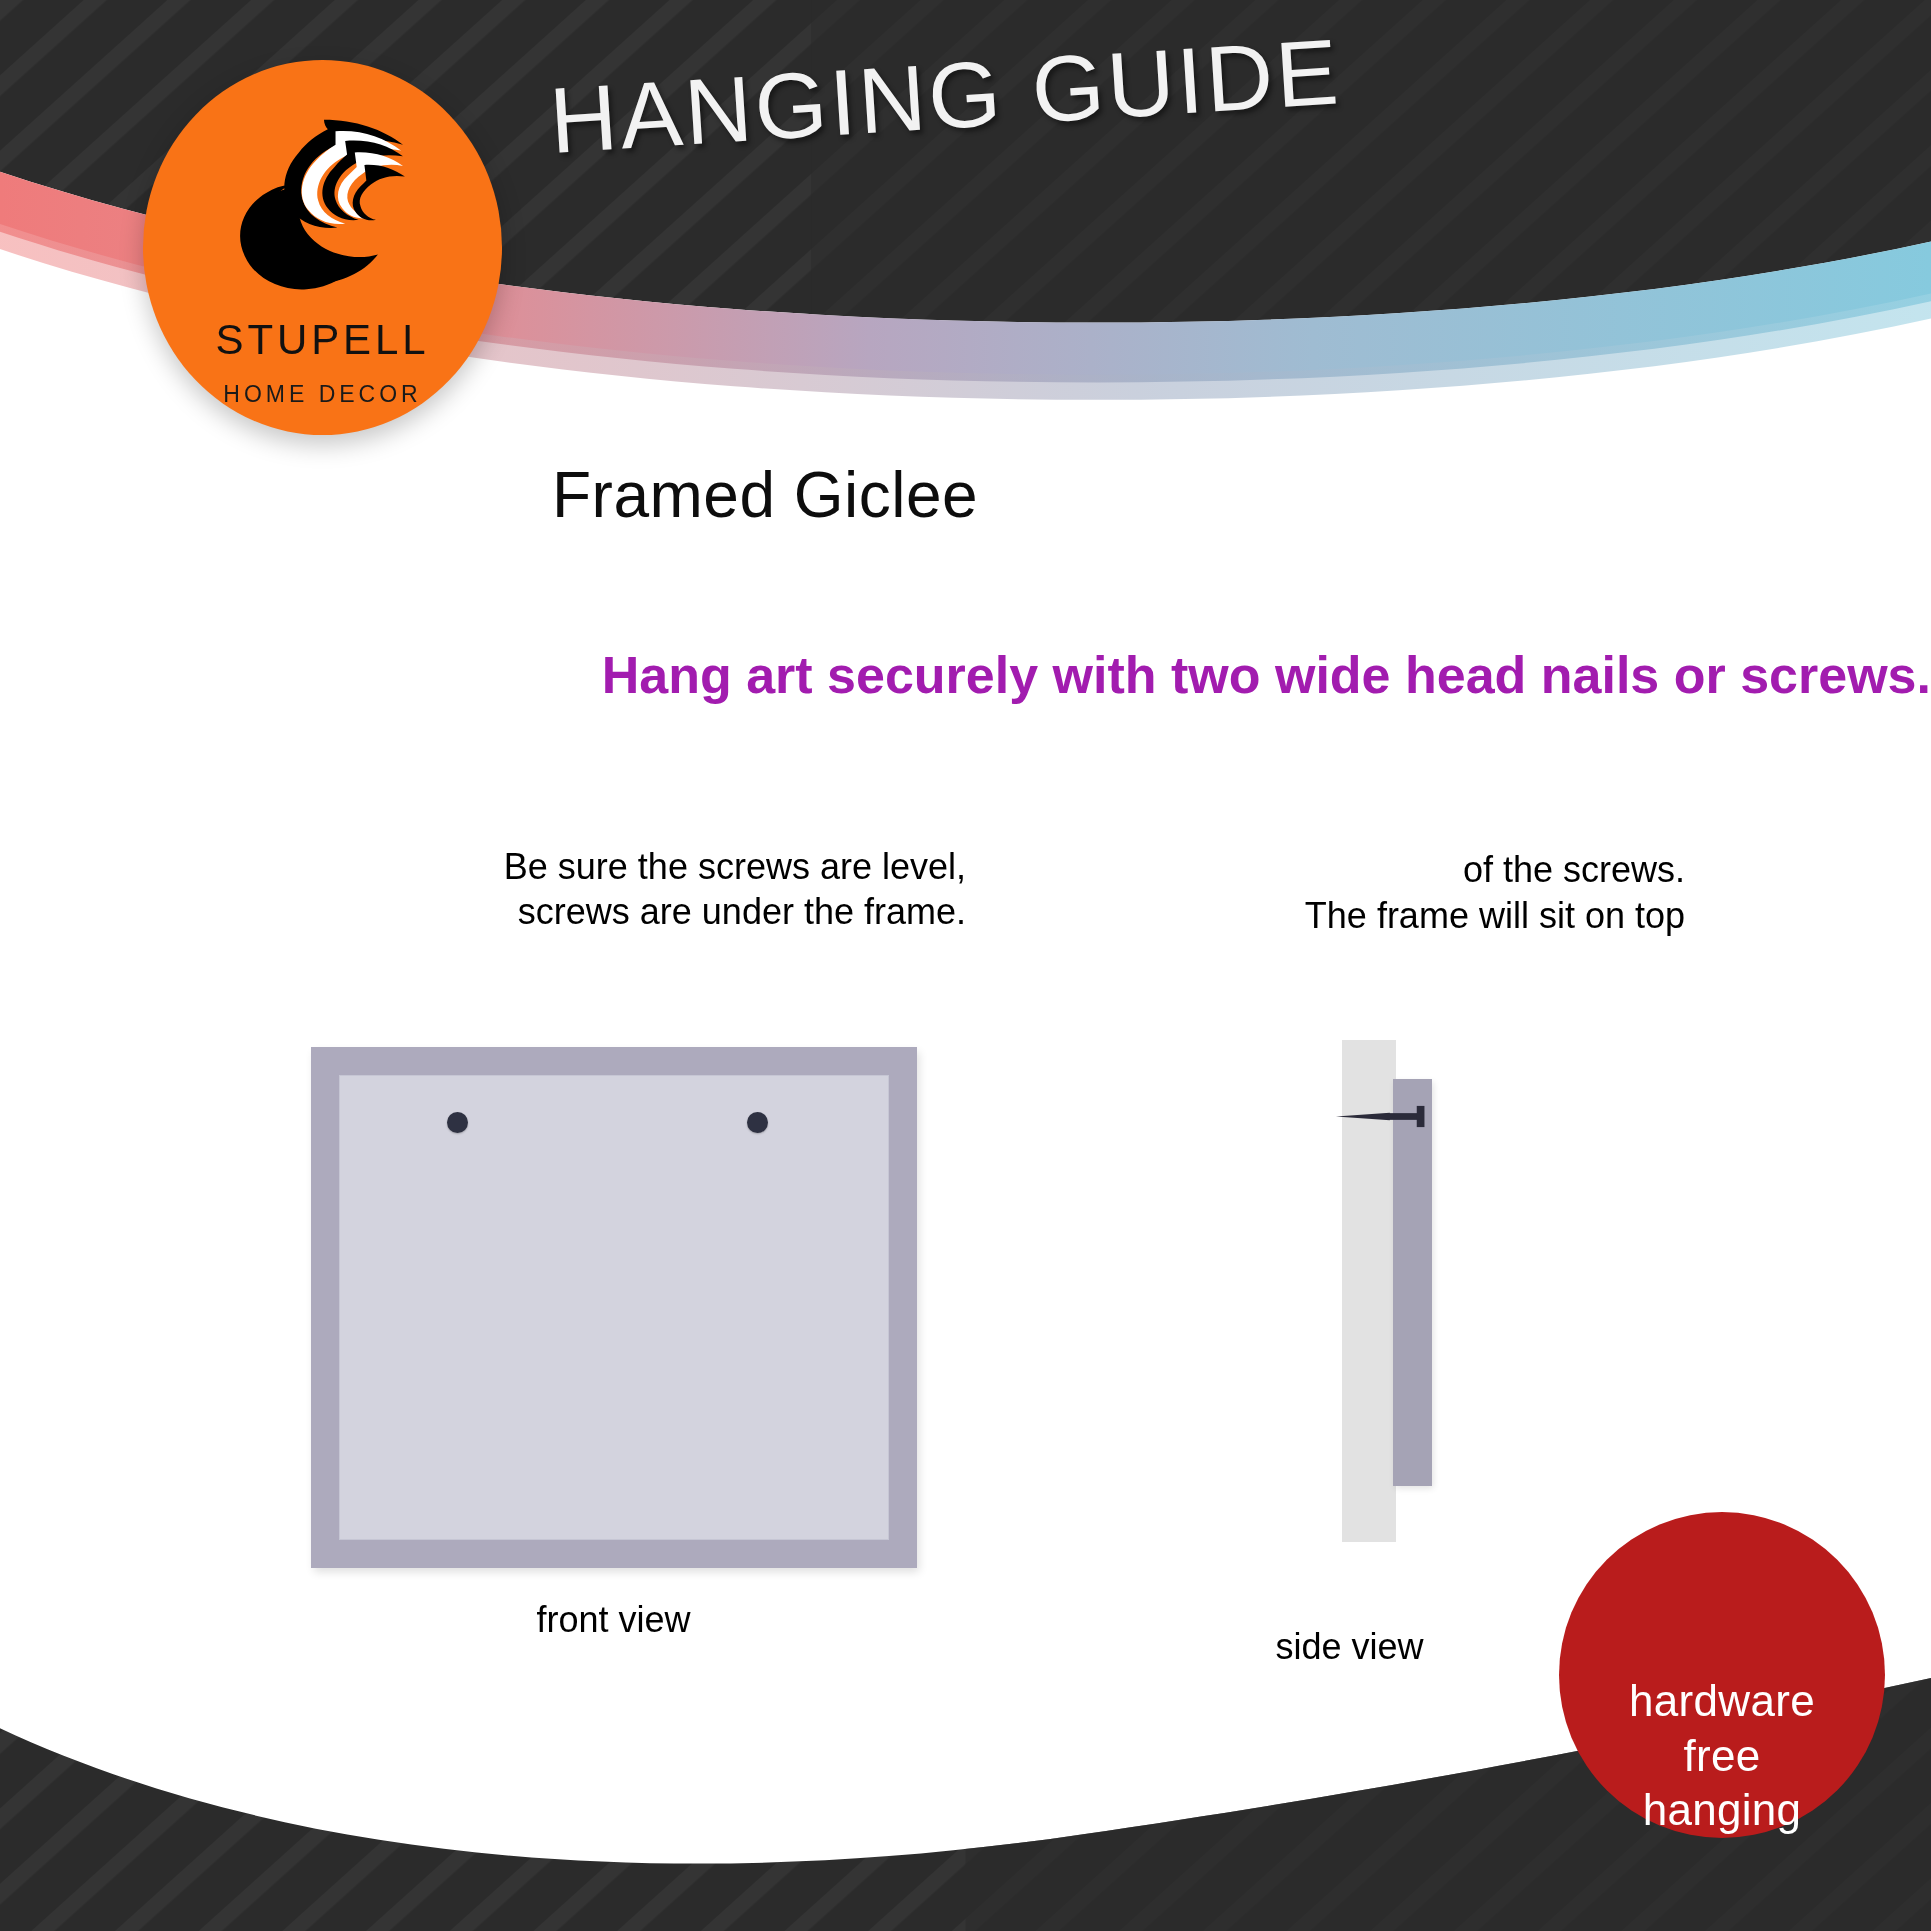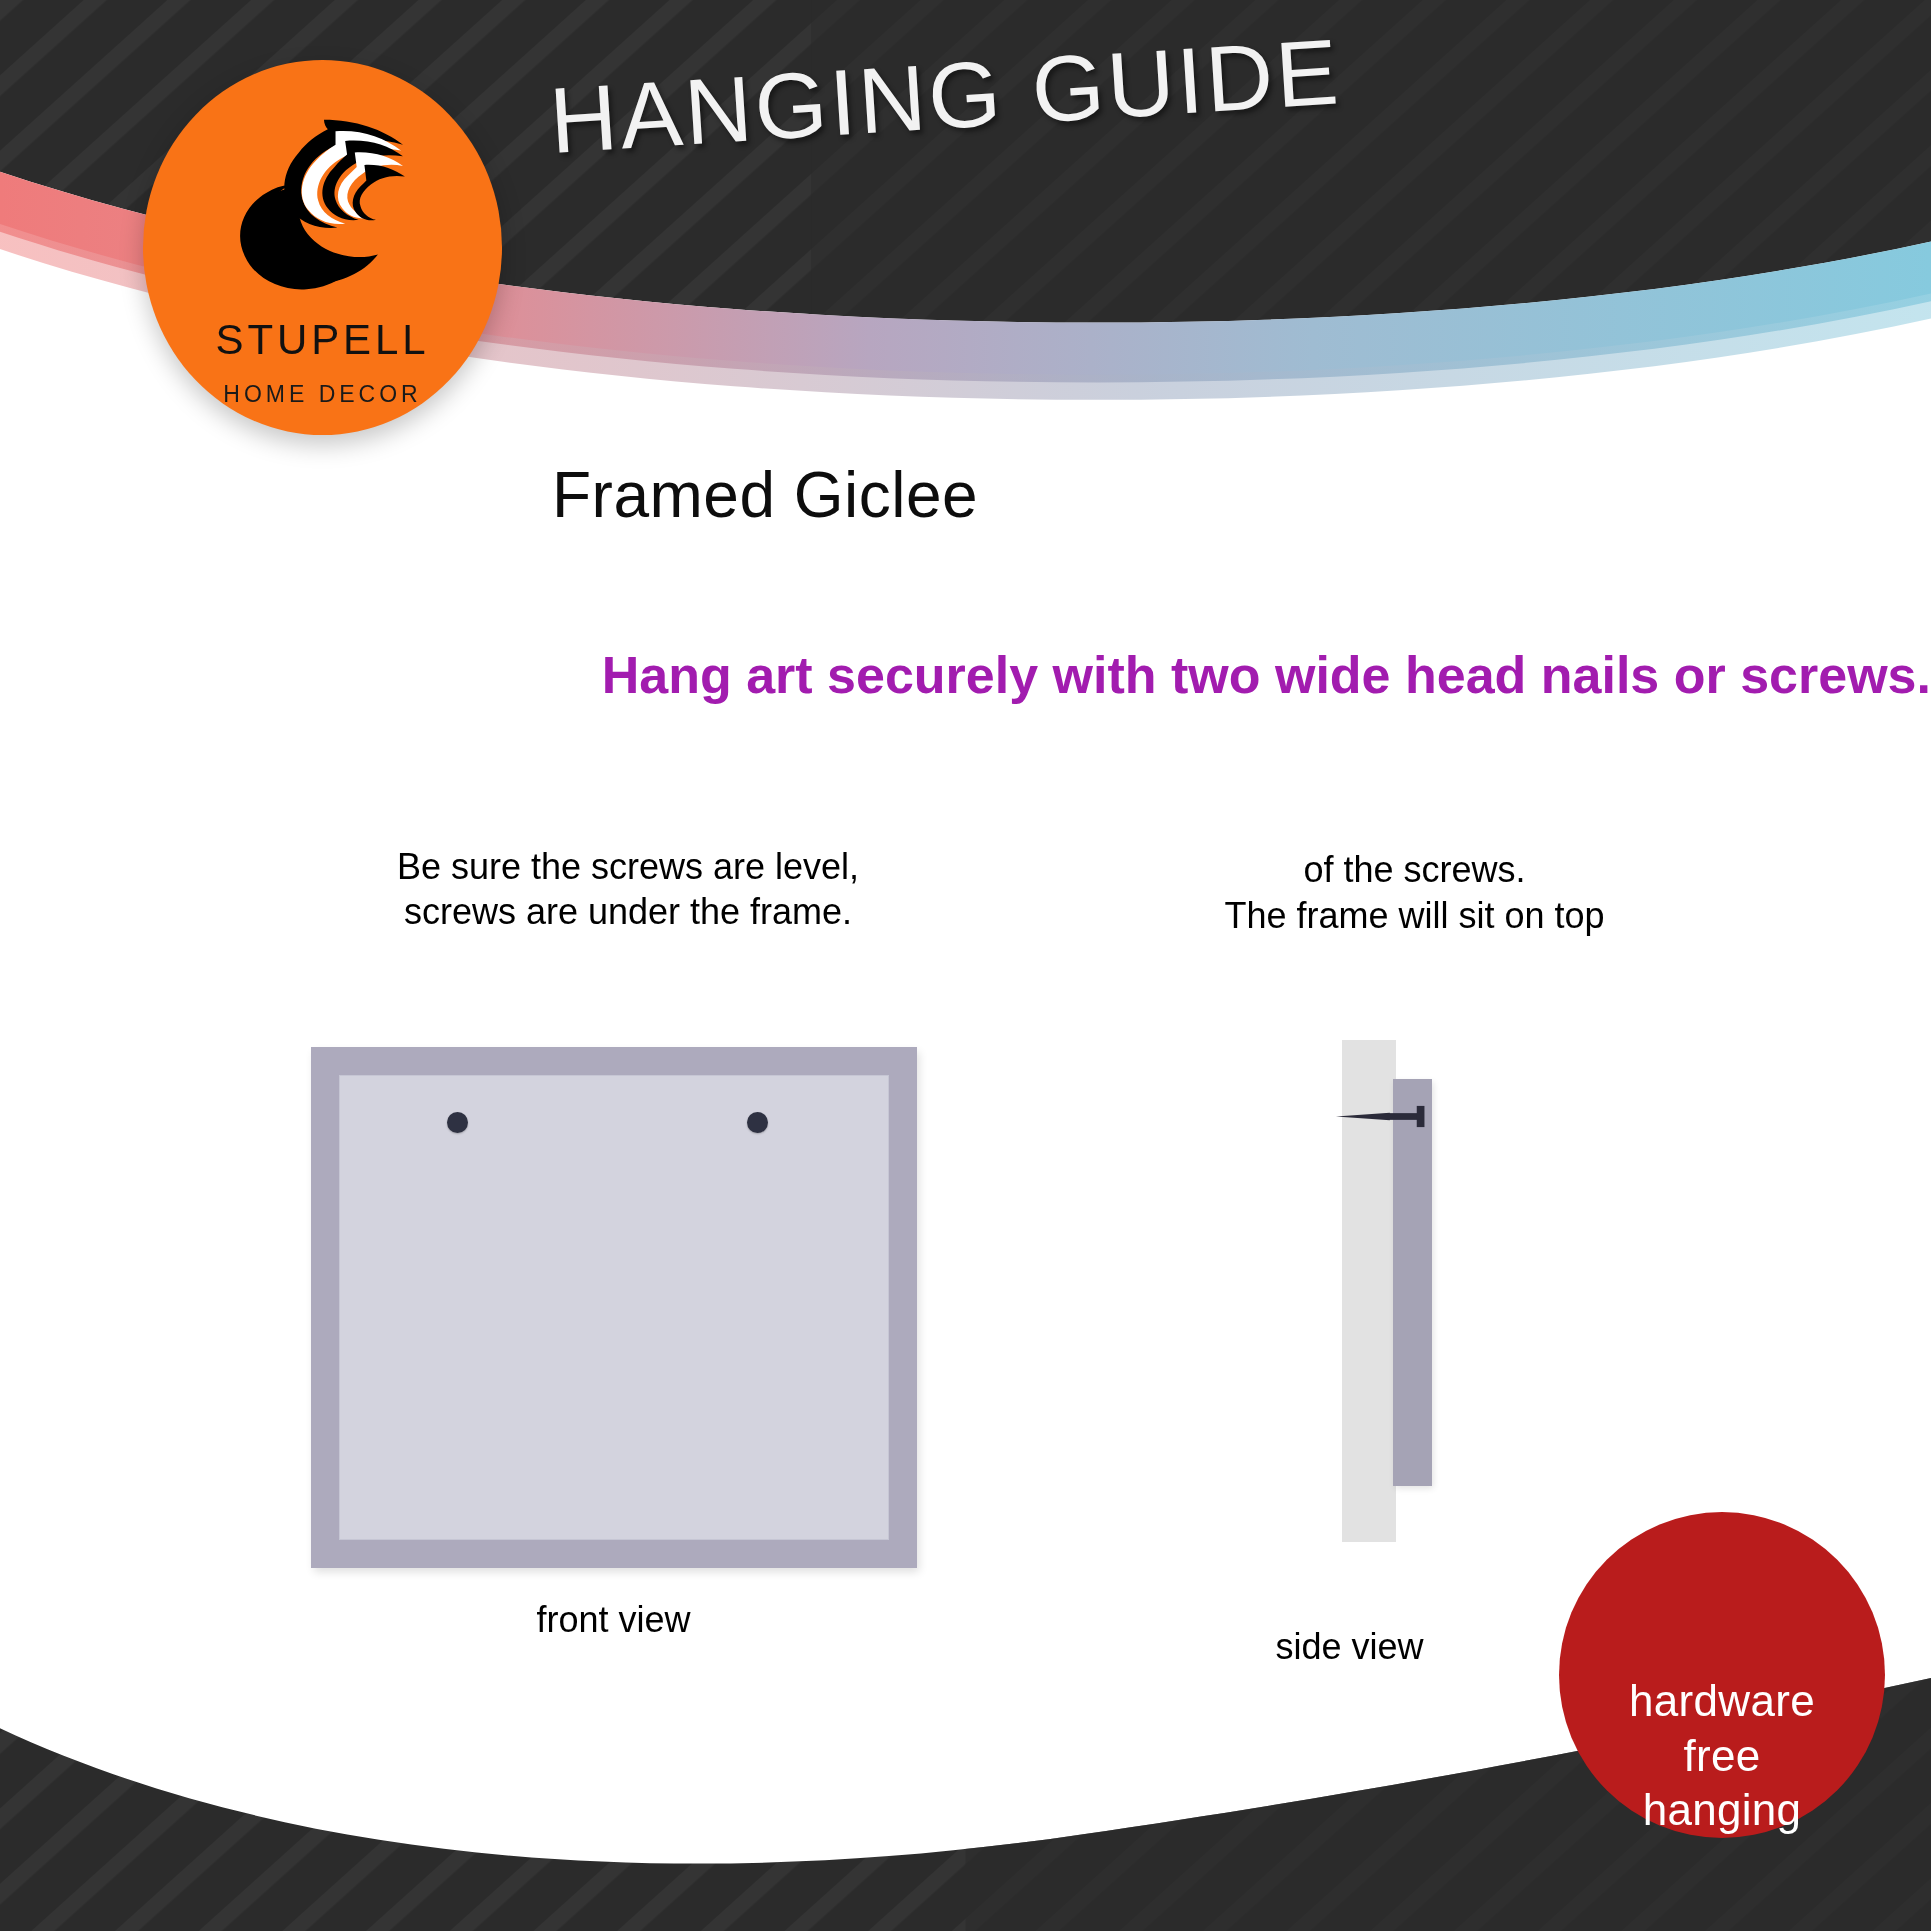--- a/index.html
+++ b/index.html
@@ -133,21 +133,21 @@
     height: 869px;
     z-index: 20;
   }
 
   .caption {
     position: absolute;
     color: #000000;
     font-size: 36px;
     font-weight: 500;
     line-height: 1.26;
-    text-align: center;
+    text-align: right;
   }
   #caption-front {
     left: 290px;
     top: 13.5px;
     width: 676px;
   }
   #caption-side {
     left: 1144px;
     top: 17.4px;
     width: 541px;

